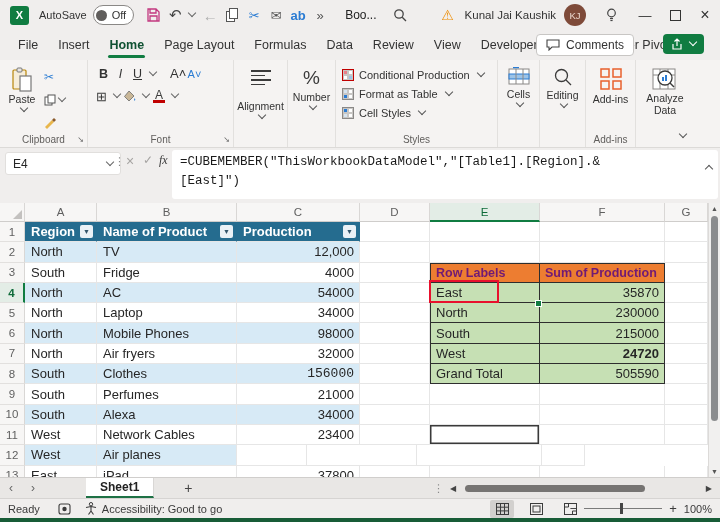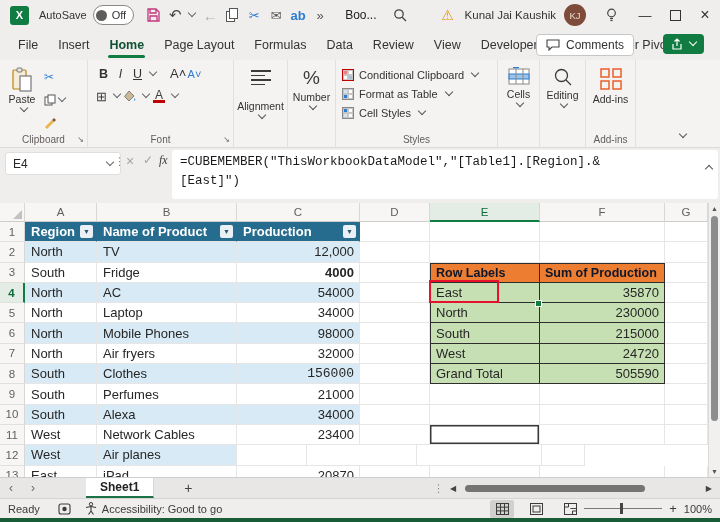--- a/index.html
+++ b/index.html
@@ -51,21 +51,21 @@
   .colhdr{box-sizing:border-box;border-right:1px solid #D9D7D5;border-bottom:1px solid #CFCDCB;background:#F7F6F5;color:#5F5F5F;font-size:11.5px;display:flex;align-items:center;justify-content:center;}
   .colhdr.selhdr{background:#E3EDE6;color:#0E6B39;border-bottom:2px solid #107C41;}
   .gridrow{display:flex;height:20.3px;}
   .rowhdr{width:25px;box-sizing:border-box;background:#F7F6F5;color:#5F5F5F;font-size:11.5px;display:flex;align-items:center;justify-content:center;border-right:1px solid #D9D7D5;border-bottom:1px solid #E2E0DE;}
   .rowhdr.selhdr{background:#E3EDE6;color:#0E6B39;border-right:2px solid #107C41;font-weight:bold;}
   .cell{box-sizing:border-box;border-right:1px solid #E6E6E6;border-bottom:1px solid #E6E6E6;font-size:13px;display:flex;align-items:center;padding:0 0 0 6px;overflow:hidden;white-space:nowrap;background:#fff;}
   .cell.num{justify-content:flex-end;padding:0 5px 0 0;}
   .thead{background:#256C8F;color:#fff;font-weight:bold;justify-content:space-between;padding:0 3px 0 6px;border-right:1px solid #256C8F;}
   .filterbox{width:13px;height:13px;background:#EAF1F6;border-radius:2px;color:#33566B;font-size:7px;display:flex;align-items:center;justify-content:center;flex:none;}
   .trow.band{background:#D7EAF6;}
-  .phead{background:#ED7D31;color:#0f172a;font-weight:bold;border-right:1px solid #2E2E2E;border-bottom:1px solid #2E2E2E;border-top:1px solid #2E2E2E;font-size:12.5px;padding-left:5px;}
+  .phead{background:#ED7D31;color:#701a75;font-weight:bold;border-right:1px solid #2E2E2E;border-bottom:1px solid #2E2E2E;border-top:1px solid #2E2E2E;font-size:12.5px;padding-left:5px;}
   .pcell{background:#C6E0B4;border-right:1px solid #2E2E2E;border-bottom:1px solid #2E2E2E;padding-left:5px;}
   .pleft{border-left:1px solid #2E2E2E;}
   .boxed{box-shadow:inset 0 0 0 1.5px #3A3A3A;}
   .redbox{position:absolute;left:429px;top:77px;width:66px;height:19px;border:2px solid #E8112D;}
   .fillhandle{position:absolute;left:535px;top:97px;width:5px;height:5px;background:#107C41;border:1px solid #fff;}
   .vscroll{position:absolute;left:708px;top:203px;width:12px;height:274px;background:#F1F0EF;border-left:1px solid #DCDAD8;box-sizing:border-box;}
   .vthumb{position:absolute;left:2px;top:13px;width:7px;height:205px;background:#8B8D8F;border-radius:4px;}
   .sarrow{position:absolute;left:0;width:11px;text-align:center;font-size:7px;color:#555;}
   
   .tabbar{position:absolute;left:0;top:477px;width:720px;height:21px;background:#E9E7E5;border-top:1px solid #D0CECC;display:flex;align-items:center;font-size:12px;box-sizing:border-box;}
@@ -256,21 +256,21 @@
 
     <div class="group" style="width:162px;">
       <div style="padding-top:5px;">
         <div class="stylerow">
           <span class="gridico" style="border-color:#C00000;">
               <span style="background:#E8808A;"></span>
               <span style="background:#fff;"></span>
               <span style="background:#fff;"></span>
               <span style="background:#9DC3E6;"></span>
             </span>
-          <span>Conditional Clipboard</span>
+          <span>Conditional Production</span>
           <span class="chev" style="color:#555;"></span>
         </div>
         <div class="stylerow">
           <span class="gridico" style="border-color:#8a8886;">
               <span style="background:#D6E4F0;"></span>
               <span style="background:#fff;"></span>
               <span style="background:#2B7CD3;"></span>
               <span style="background:#fff;"></span>
             </span>
           <span>Format as Table</span>
@@ -322,20 +322,33 @@
             <rect x="14" y="2" width="8" height="8" fill="none" stroke="#E8602C" stroke-width="1.5"></rect>
             <rect x="2" y="14" width="8" height="8" fill="none" stroke="#E8602C" stroke-width="1.5"></rect>
             <rect x="14" y="14" width="8" height="8" fill="none" stroke="#E8602C" stroke-width="1.5"></rect>
           </svg>
         <span style="margin-top:2px;">Add-ins</span>
       </div>
       <div class="glabel">Add-ins</div>
     </div>
 
     <div class="group" style="width:58px;border-right:none;">
+      <div class="bigbtn">
+        <svg width="26" height="24" viewBox="0 0 26 24">
+            <rect x="1" y="2" width="22" height="20" fill="#fff" stroke="#8a8886"></rect>
+            <line x1="1" y1="8" x2="23" y2="8" stroke="#8a8886"></line>
+            <line x1="8" y1="2" x2="8" y2="22" stroke="#8a8886"></line>
+            <line x1="16" y1="2" x2="16" y2="22" stroke="#8a8886"></line>
+            <circle cx="13" cy="11" r="7" fill="#fff" stroke="#3b3b3b" stroke-width="1.3"></circle>
+            <rect x="10" y="10" width="2" height="4" fill="#2B7CD3"></rect>
+            <rect x="13" y="8" width="2" height="6" fill="#2B7CD3"></rect>
+            <line x1="18" y1="16" x2="22" y2="20" stroke="#3b3b3b" stroke-width="1.4"></line>
+          </svg>
+        <span style="margin-top:1px;text-align:center;width:50px;line-height:12px;">Analyze Data</span>
+      </div>
       <div class="launcher" style="bottom:6px;right:8px;"><span class="chev" style="color:#555;"></span></div>
     </div>
   </div>
 
   <div class="fbar">
     <div class="namebox">
       <span>E4</span>
       <span class="chev" style="color:#666;"></span>
     </div>
     <span class="fdots">⋮</span>
@@ -384,21 +397,21 @@
           <div class="cell trow band num" style="width: 123px; text-align: center;">12,000</div>
           <div class="cell" style="width: 70px;"></div>
           <div class="cell" style="width: 110px;"></div>
           <div class="cell" style="width: 125px;"></div>
           <div class="cell" style="width: 43px;"></div>
         </div>
         <div class="gridrow">
           <div class="rowhdr">3</div>
           <div class="cell trow" style="width: 72px;">South</div>
           <div class="cell trow" style="width: 140px;">Fridge</div>
-          <div class="cell trow num" style="width: 123px; font-weight: bold;">4000</div>
+          <div class="cell trow num" style="width: 123px;">4000</div>
           <div class="cell" style="width: 70px;"></div>
           <div class="cell phead pleft" style="width: 110px;">Row Labels</div>
           <div class="cell phead" style="width: 125px;">Sum of Production</div>
           <div class="cell" style="width: 43px;"></div>
         </div>
         <div class="gridrow">
           <div class="rowhdr selhdr">4</div>
           <div class="cell trow band" style="width: 72px;">North</div>
           <div class="cell trow band" style="width: 140px;">AC</div>
           <div class="cell trow band num" style="width: 123px;">54000</div>
@@ -427,21 +440,21 @@
           <div class="cell pcell num" style="width: 125px;">215000</div>
           <div class="cell" style="width: 43px;"></div>
         </div>
         <div class="gridrow">
           <div class="rowhdr">7</div>
           <div class="cell trow" style="width: 72px;">North</div>
           <div class="cell trow" style="width: 140px;">Air fryers</div>
           <div class="cell trow num" style="width: 123px;">32000</div>
           <div class="cell" style="width: 70px;"></div>
           <div class="cell pcell pleft" style="width: 110px;">West</div>
-          <div class="cell pcell num" style="width: 125px;">24720</div>
+          <div class="cell pcell num" style="width: 125px; font-weight: bold;">24720</div>
           <div class="cell" style="width: 43px;"></div>
         </div>
         <div class="gridrow">
           <div class="rowhdr">8</div>
           <div class="cell trow band" style="width: 72px;">South</div>
           <div class="cell trow band" style="width: 140px;">Clothes</div>
           <div class="cell trow band num" style="width: 123px; font-family: Liberation Mono, monospace;">156000</div>
           <div class="cell" style="width: 70px;"></div>
           <div class="cell pcell pleft" style="width: 110px;">Grand Total</div>
           <div class="cell pcell num" style="width: 125px;">505590</div>
@@ -483,21 +496,21 @@
           <div class="cell trow band" style="width: 140px;">Air planes</div>
           <div class="cell" style="width: 70px;"></div>
           <div class="cell" style="width: 110px;"></div>
           <div class="cell" style="width: 125px;"></div>
           <div class="cell" style="width: 43px;"></div>
         </div>
         <div class="gridrow">
           <div class="rowhdr">13</div>
           <div class="cell trow" style="width: 72px;">East</div>
           <div class="cell trow" style="width: 140px;">iPad</div>
-          <div class="cell trow num" style="width: 123px;">20870</div>
+          <div class="cell trow num" style="width: 123px;">37800</div>
           <div class="cell" style="width: 70px;"></div>
           <div class="cell" style="width: 110px;"></div>
           <div class="cell" style="width: 125px;"></div>
           <div class="cell" style="width: 43px;"></div>
         </div>
       </div>
     <div class="redbox"></div>
     <div class="fillhandle"></div>
   </div>
   <div class="vscroll">

